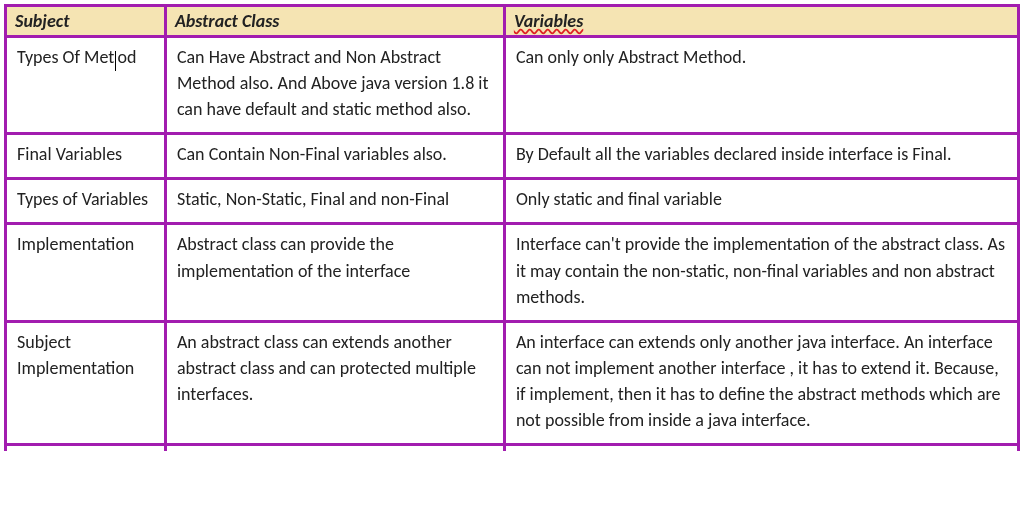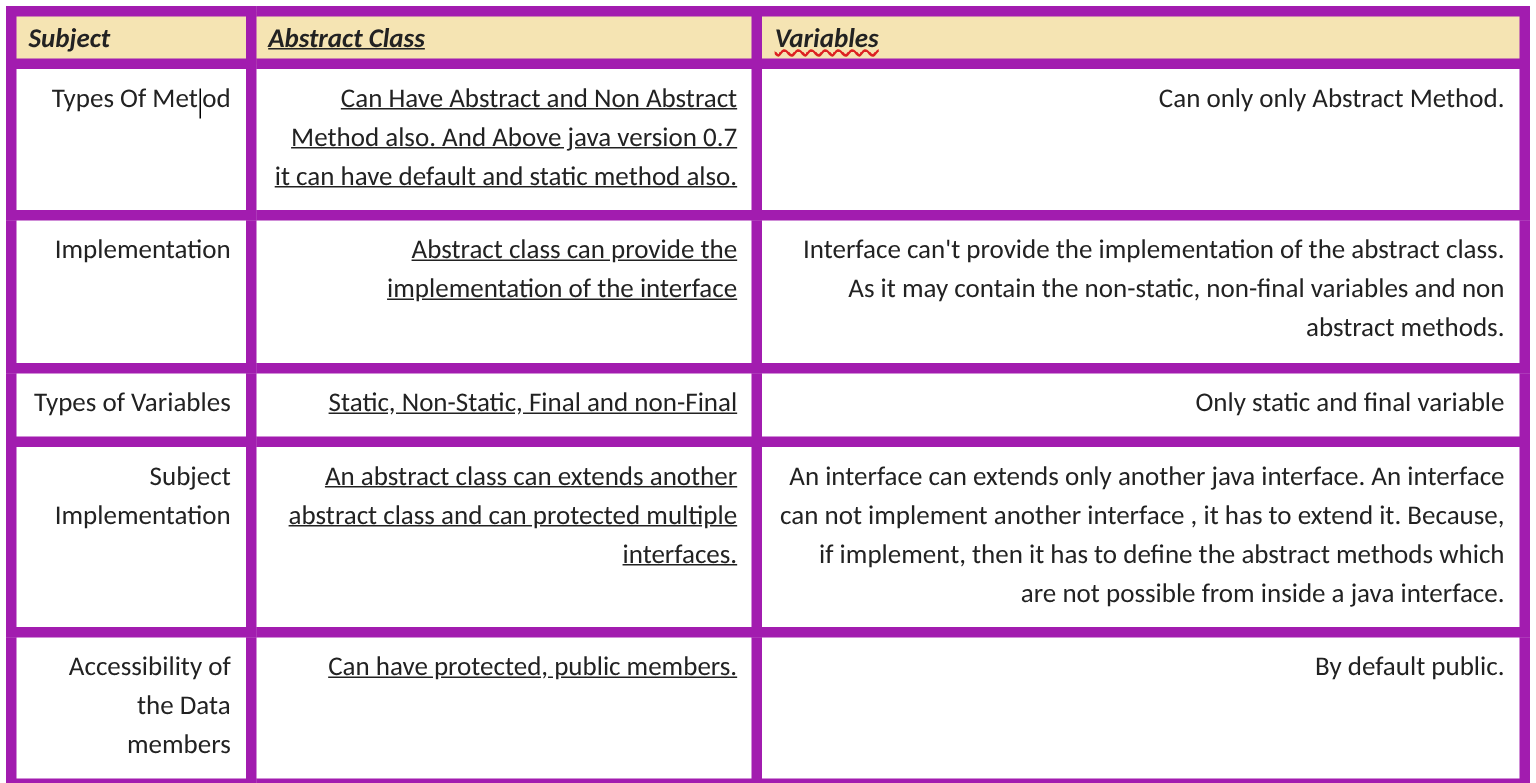--- a/index.html
+++ b/index.html
@@ -12,43 +12,41 @@
       font-size: 18px;
       color: #222;
       background: #fff;
       padding: 4px;
     }
     table {
       border-collapse: collapse;
       width: 1016px;
     }
     th, td {
-      border: 7px solid #a21caf;
+      border: 3px solid #a21caf;
       text-align: left;
       vertical-align: top;
     }
     th {
       background: #f5e4b3;
       font-style: italic;
       font-weight: bold;
       padding: 3px 8px;
       font-size: 18px;
     }
     td {
       padding: 6px 10px 10px 10px;
       line-height: 1.45;
       font-size: 18px;
-      text-align: right;
     }
     .col-subject {
       width: 160px;
     }
     .col-abstract {
       width: 340px;
-      text-decoration: underline;
     }
     .col-interface {
       width: 516px;
     }
     .cursor {
       display: inline-block;
       width: 1px;
       height: 20px;
       background: #000;
       vertical-align: text-bottom;
@@ -75,42 +73,42 @@
   <thead>
     <tr>
       <th class="col-subject">Subject</th>
       <th class="col-abstract">Abstract Class</th>
       <th class="col-interface"><span class="squiggly">Variables</span></th>
     </tr>
   </thead>
   <tbody>
     <tr>
       <td class="col-subject"><span>Types Of Met</span><span class="cursor"></span><span>od</span></td>
-      <td class="col-abstract">Can Have Abstract and Non Abstract Method also. And Above java version 0.7 it can have default and static method also.</td>
+      <td class="col-abstract">Can Have Abstract and Non Abstract Method also. And Above java version 1.8 it can have default and static method also.</td>
       <td class="col-interface">Can only only Abstract Method.</td>
+    </tr>
+    <tr>
+      <td class="col-subject">Final Variables</td>
+      <td class="col-abstract">Can Contain Non-Final variables also.</td>
+      <td class="col-interface">By Default all the variables declared inside interface is Final.</td>
+    </tr>
+    <tr>
+      <td class="col-subject">Types of Variables</td>
+      <td class="col-abstract">Static, Non-Static, Final and non-Final</td>
+      <td class="col-interface">Only static and final variable</td>
     </tr>
     <tr>
       <td class="col-subject">Implementation</td>
       <td class="col-abstract">Abstract class can provide the implementation of the interface</td>
       <td class="col-interface">Interface can't provide the implementation of the abstract class. As it may contain the non-static, non-final    variables and non abstract methods.</td>
     </tr>
     <tr>
-      <td class="col-subject">Types of Variables</td>
-      <td class="col-abstract">Static, Non-Static, Final and non-Final</td>
-      <td class="col-interface">Only static and final variable</td>
-    </tr>
-    <tr>
       <td class="col-subject">Subject Implementation</td>
       <td class="col-abstract">An abstract class can extends another abstract class and can protected multiple interfaces.</td>
       <td class="col-interface">An interface can extends only another java interface. An interface can not implement another interface , it has to extend it. Because, if implement, then it has to define the abstract methods which are not possible from inside a java interface.</td>
-    </tr>
-    <tr>
-      <td class="col-subject">Accessibility of the Data members</td>
-      <td class="col-abstract">Can have protected, public members.</td>
-      <td class="col-interface">By default public.</td>
     </tr>
     <tr>
       <td class="stub col-subject"></td>
       <td class="stub col-abstract"></td>
       <td class="stub col-interface"></td>
     </tr>
   </tbody>
 </table>
 
 </body></html>

